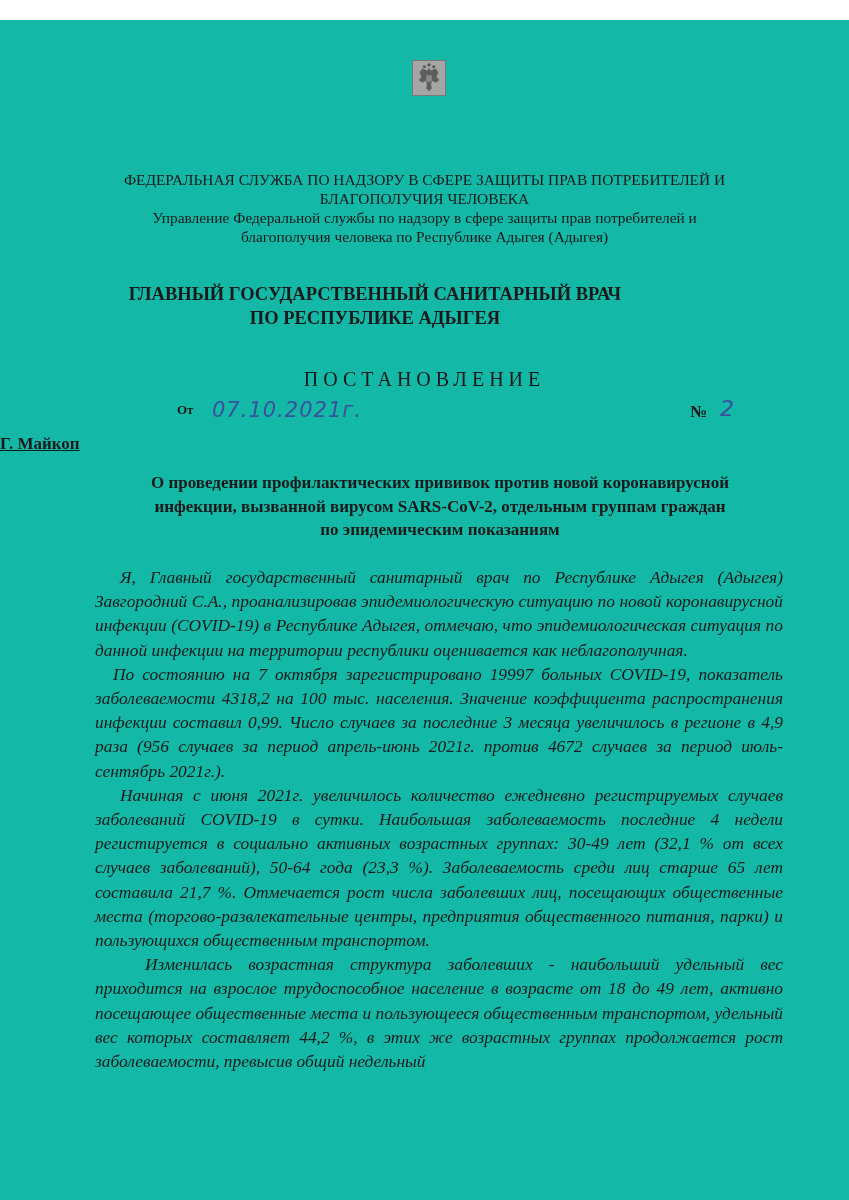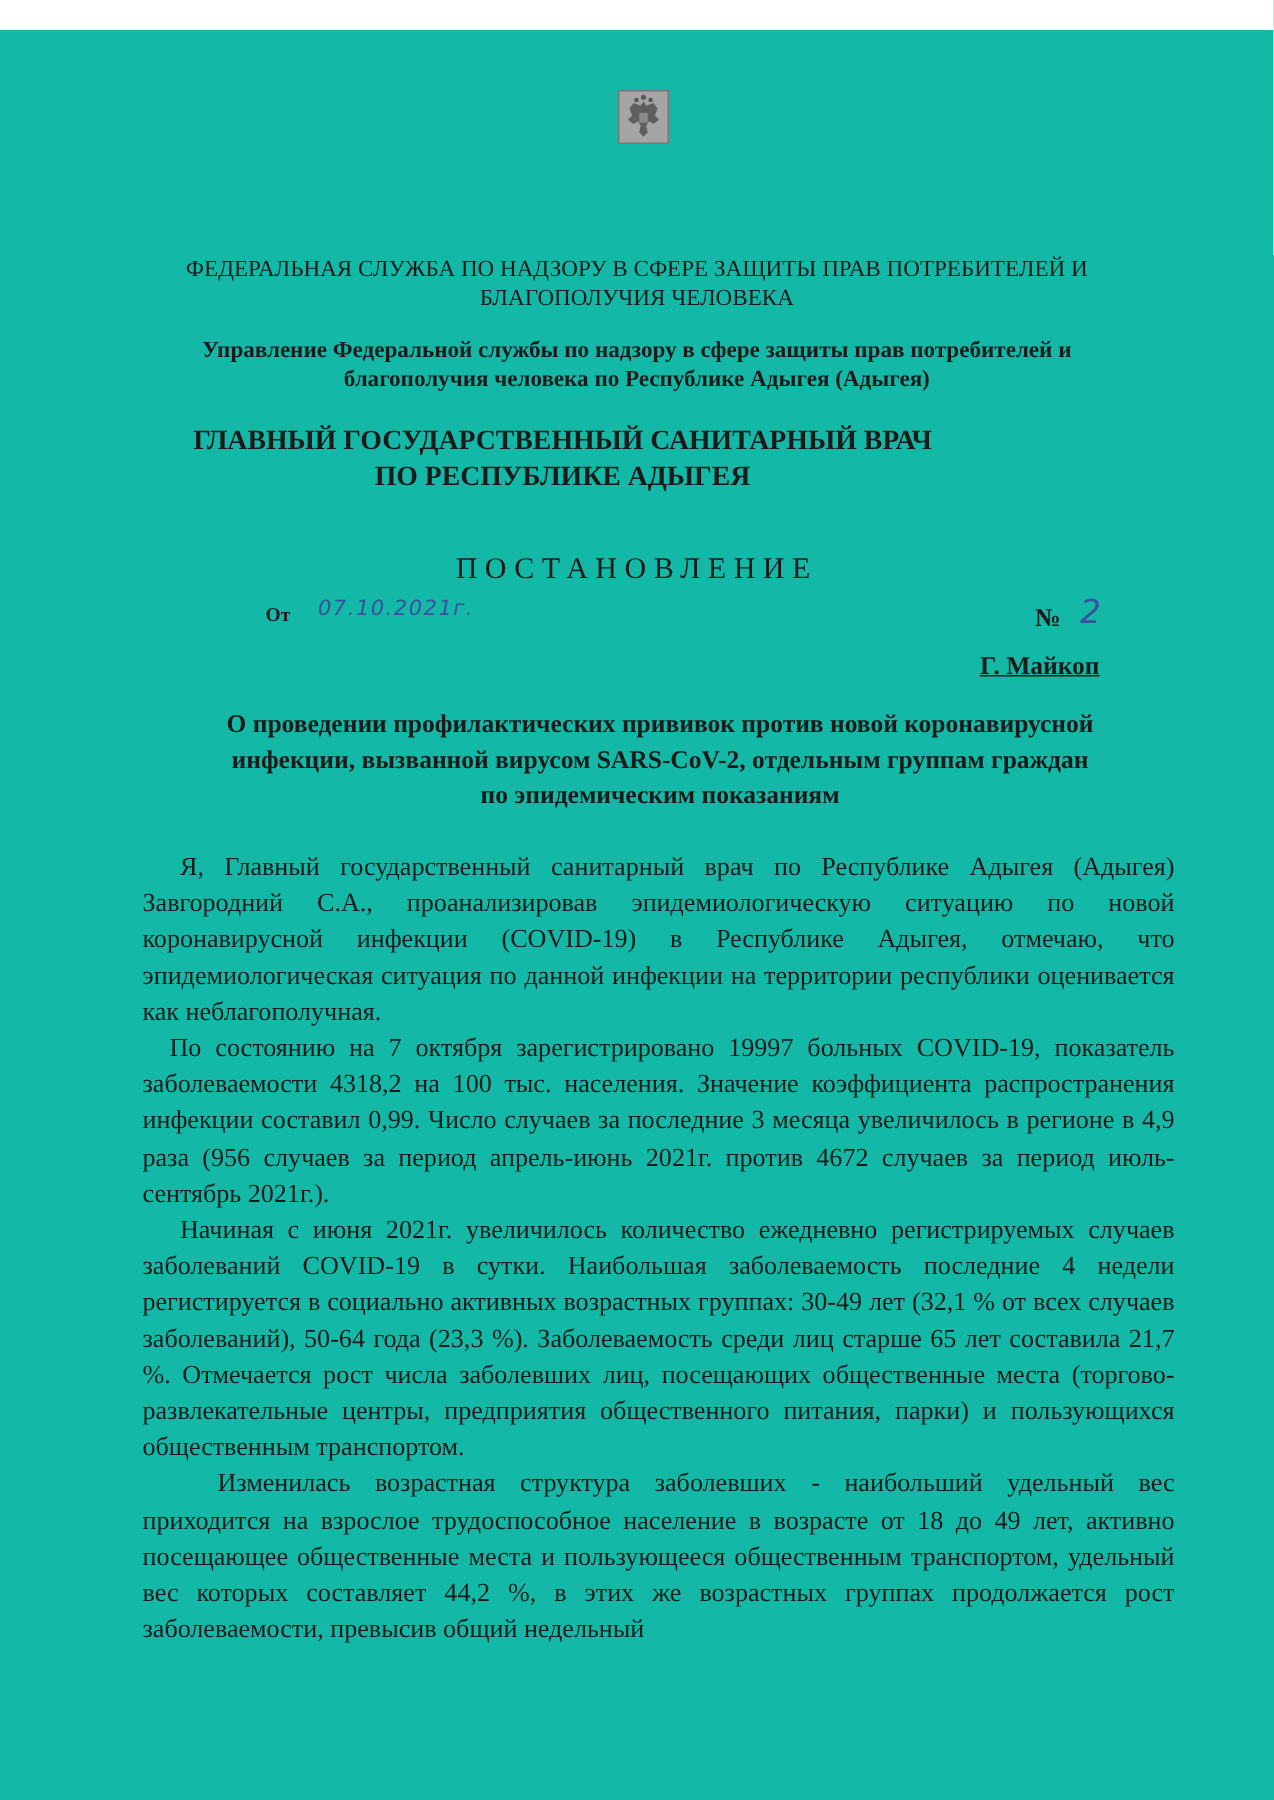--- a/index.html
+++ b/index.html
@@ -2,31 +2,31 @@
 <html><head>
 <meta charset="utf-8">
 <style>
   html, body { margin: 0; padding: 0; background: #ffffff; }
   body { width: 849px; height: 1200px; position: relative; overflow: hidden; font-family: "Liberation Serif", serif; color: #1a1a1a; }
   .page { position: absolute; left: 0; top: 0; width: 849px; height: 1200px; background: #14b8a6; margin-top: 20px; }
   .emblem { position: absolute; left: 412px; top: 40px; width: 34px; height: 36px; background: #9a9a9a; border: 1px solid #777; box-sizing: border-box; }
   .emblem svg { width: 100%; height: 100%; display: block; }
   .hdr { position: absolute; left: 0; width: 849px; text-align: center; font-size: 15.4px; line-height: 19px; }
   .hdr1 { top: 150px; }
-  .hdr2 { top: 204px; font-weight: bold; }
+  .hdr2 { top: 188px; }
   .title { position: absolute; left: 0; width: 750px; text-align: center; font-weight: bold; font-size: 18.5px; line-height: 24px; top: 262px; }
   .decree { position: absolute; left: 0; width: 849px; text-align: center; font-size: 20px; letter-spacing: 5px; top: 348px; }
   .ot { position: absolute; left: 177px; top: 382px; font-weight: bold; font-size: 13px; }
-  .date-hw { position: absolute; left: 212px; top: 378px; font-family: "DejaVu Sans", sans-serif; font-style: italic; font-size: 14px; color: #3a4fa0; letter-spacing: 1px; }
+  .date-hw { position: absolute; left: 212px; top: 378px; font-family: "DejaVu Sans", sans-serif; font-style: italic; font-size: 21px; color: #3a4fa0; letter-spacing: 1px; }
   .num { position: absolute; left: 690px; top: 382px; font-weight: bold; font-size: 17px; }
   .num-hw { position: absolute; left: 720px; top: 376px; font-family: "DejaVu Sans", sans-serif; font-style: italic; font-size: 22px; color: #3a4fa0; }
-  .city { position: absolute; left: 0; width: 733px; text-align: right; top: 414px; font-weight: bold; font-size: 17px; }
+  .city { position: absolute; left: 0; width: 733px; text-align: left; top: 414px; font-weight: bold; font-size: 17px; }
   .city span { text-decoration: underline; }
   .subject { position: absolute; left: 100px; width: 680px; text-align: center; top: 451px; font-weight: bold; font-size: 17px; line-height: 23.5px; }
-  .body { position: absolute; left: 95px; width: 688px; top: 545px; font-size: 17.4px; line-height: 24.2px; text-align: justify; }
+  .body { position: absolute; left: 95px; width: 688px; top: 545px; font-size: 17.4px; line-height: 24.2px; text-align: justify; font-style: italic; }
   .body p { margin: 0; text-indent: 25px; }
   .body p.p5 { text-indent: 50px; }
   .body p.p2 { text-indent: 18px; }
 </style>
 </head>
 <body>
 
 <div class="page">
 
   <div class="emblem">

